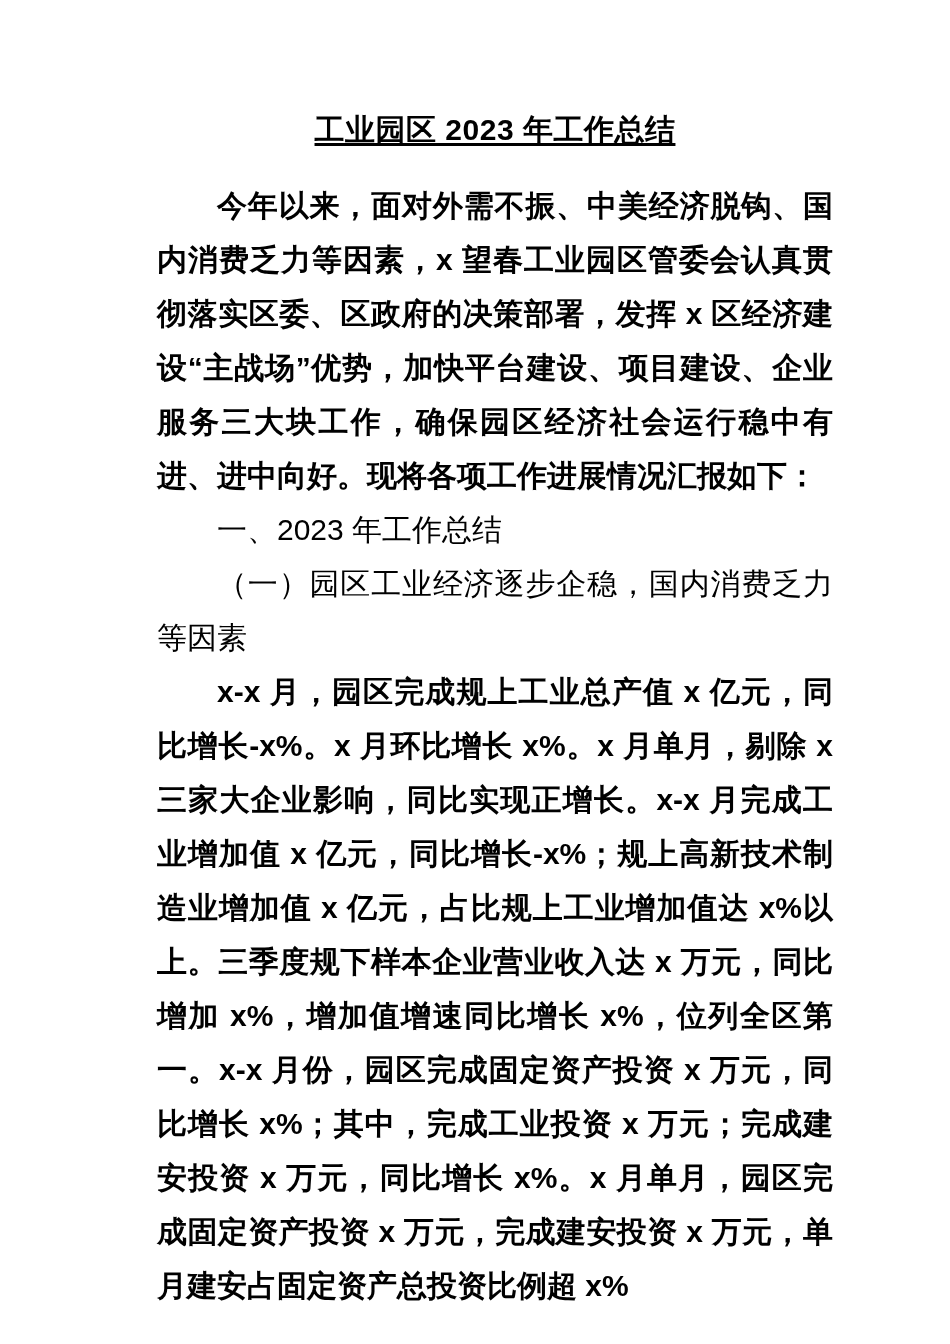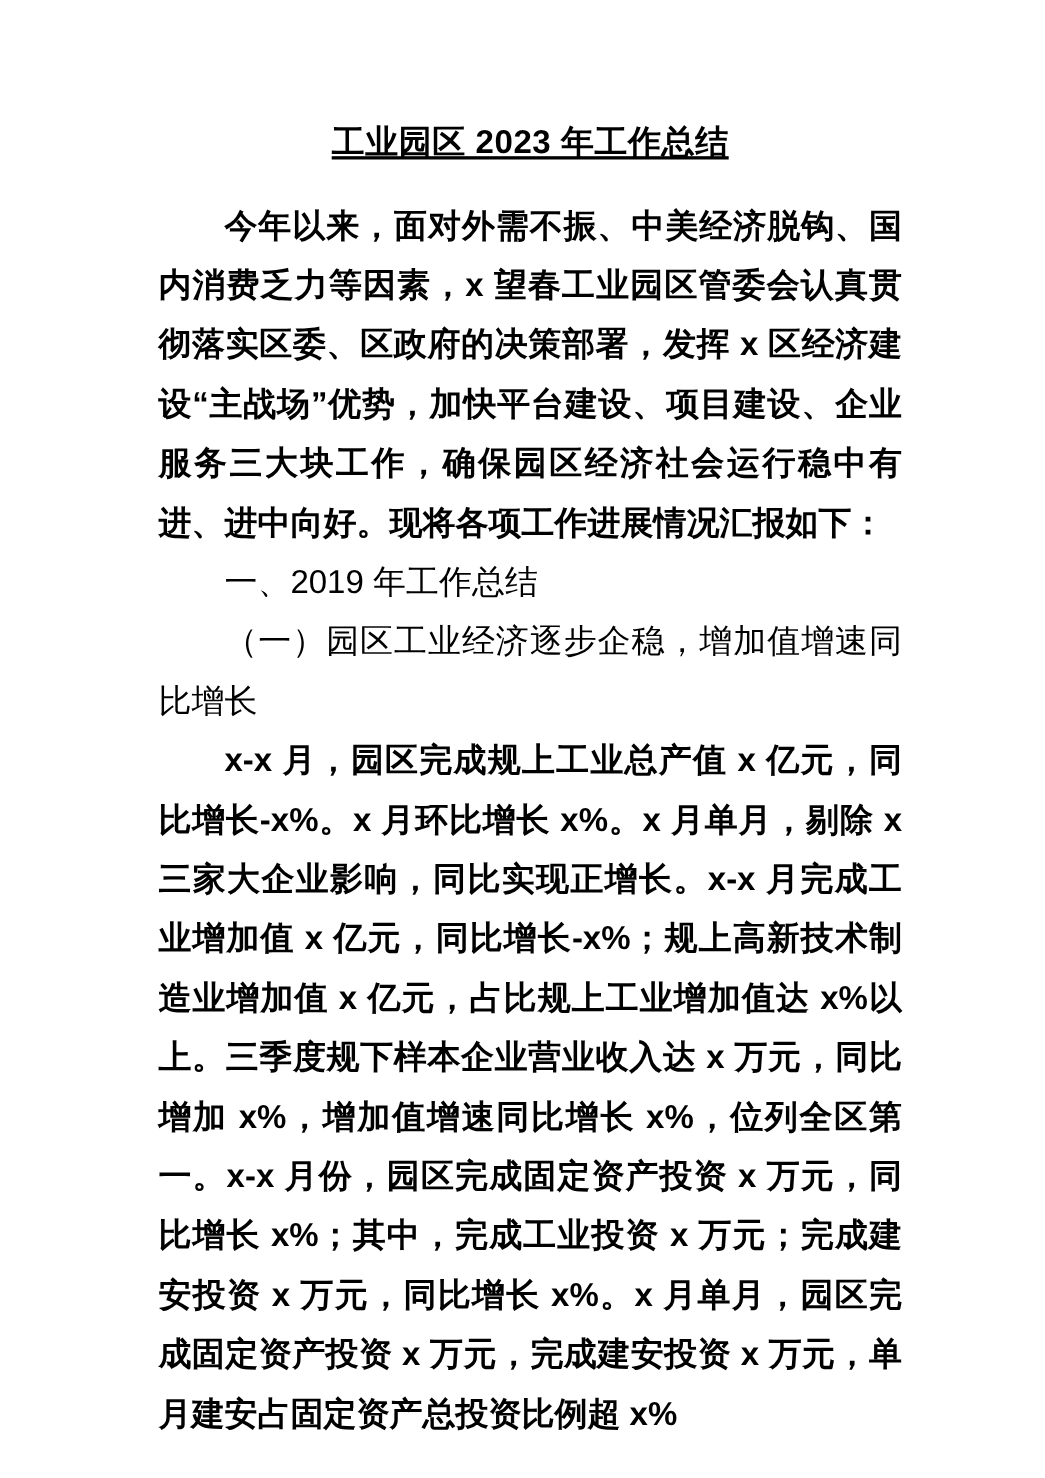--- a/index.html
+++ b/index.html
@@ -19,21 +19,21 @@
     width: 950px;
     height: 1344px;
     margin: 0 auto;
     background: #ffffff;
     overflow: hidden;
     box-sizing: border-box;
   }
 
   .doc-body {
     position: absolute;
-    left: 144px;
+    left: 157px;
     top: 103px;
     width: 676px;
   }
 
   .doc-title {
     font-size: 30px;
     line-height: 54px;
     font-weight: bold;
     text-align: center;
     text-decoration: underline;
@@ -70,21 +70,21 @@
 <body>
 
 <div class="page">
 
   <div class="doc-body">
 
     <h1 class="doc-title">工业园区 2023 年工作总结</h1>
 
     <p class="para">今年以来，面对外需不振、中美经济脱钩、国内消费乏力等因素，x 望春工业园区管委会认真贯彻落实区委、区政府的决策部署，发挥 x 区经济建设“主战场”优势，加快平台建设、项目建设、企业服务三大块工作，确保园区经济社会运行稳中有进、进中向好。现将各项工作进展情况汇报如下：</p>
 
-    <p class="heading">一、2019 年工作总结</p>
+    <p class="heading">一、2023 年工作总结</p>
 
-    <p class="heading">（一）园区工业经济逐步企稳，增加值增速同比增长</p>
+    <p class="heading">（一）园区工业经济逐步企稳，国内消费乏力等因素</p>
 
     <p class="para">x-x 月，园区完成规上工业总产值 x 亿元，同比增长-x%。x 月环比增长 x%。x 月单月，剔除 x 三家大企业影响，同比实现正增长。x-x 月完成工业增加值 x 亿元，同比增长-x%；规上高新技术制造业增加值 x 亿元，占比规上工业增加值达 x%以上。三季度规下样本企业营业收入达 x 万元，同比增加 x%，增加值增速同比增长 x%，位列全区第一。x-x 月份，园区完成固定资产投资 x 万元，同比增长 x%；其中，完成工业投资 x 万元；完成建安投资 x 万元，同比增长 x%。x 月单月，园区完成固定资产投资 x 万元，完成建安投资 x 万元，单月建安占固定资产总投资比例超 x%</p>
 
   </div>
 
 </div>
 
 </body></html>

